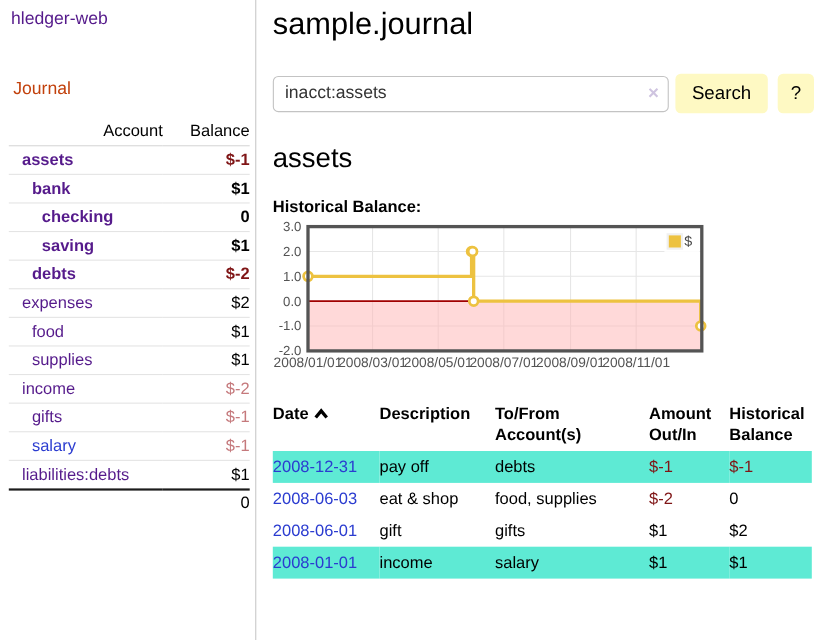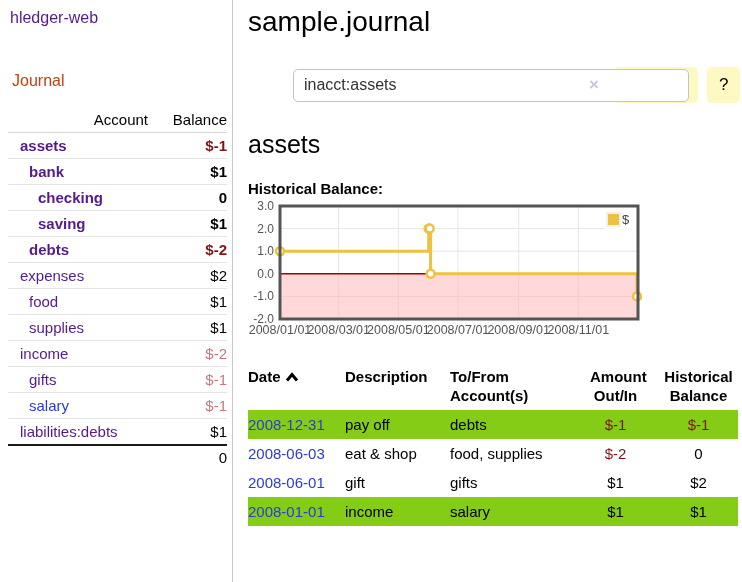--- a/index.html
+++ b/index.html
@@ -32,46 +32,46 @@
   td.bal.neg  { color:#7f1516; }
   td.bal.soft { color:#c5797c; }
   table.accounts tr.total td { border-bottom:none; border-top:2px solid #1c1c1c;
                                text-align:right; padding:3px 0; }
 
   
   .main { position:absolute; left:248px; top:0; width:494px; }
   h1.page-title { font-size:28px; font-weight:normal; margin:6px 0 17px 0; }
   .search-row { display:flex; align-items:center; margin-top:29px; }
   .search-wrap { position:relative; width:360px; }
-  .search-input { width:396px; height:33px; border:1px solid #c3c3c3; border-radius:5px;
+  .search-input { width:360px; height:33px; border:1px solid #c3c3c3; border-radius:5px;
                   font-size:16px; padding:0 26px 0 10px; color:#333;
-                  font-family:inherit; outline:none;margin-left:45px; }
+                  font-family:inherit; outline:none; }
   .clear-x { position:absolute; right:9px; top:6px; color:#cfc4e0; font-size:17px;
              font-weight:bold; cursor:pointer; }
   .btn { background:#fef9c3; border:none; border-radius:5px; font-size:17px;
          color:#000; font-family:inherit; cursor:pointer; }
   .search-btn { margin-left:6px; padding:8px 15px; }
   .help-btn { margin-left:9px; padding:8px 12px; }
 
   h2.account-heading { font-size:25px; font-weight:normal; margin:27px 0 0 0; }
   .chart-heading { font-weight:bold; font-size:15px; margin:21px 0 0 0; }
   svg.chart { display:block; margin-top:3px; }
   svg.chart text { font-family:"Liberation Sans","DejaVu Sans",sans-serif; }
 
   
   table.register { border-collapse:collapse; width:490px; margin-top:20px;
                    font-size:15px; table-layout:fixed; }
   table.register th { font-weight:bold; text-align:left; vertical-align:top;
                       padding:5px 8px 5px 0; white-space:pre-line; line-height:19px; }
   table.register td { vertical-align:top; padding:5px 8px 5px 0; line-height:19px; }
-  table.register th.num, table.register td.num { text-align:center; }
+  table.register th.num, table.register td.num { text-align:left; }
   th.amt, td.amt { padding-right:22px !important; }
   th.balc, td.balc { padding-right:4px !important; }
   td.accts { white-space:pre-line; }
-  tr.alt { background:#84cc16;border-radius:13px; }
+  tr.alt { background:#5eead4;border-radius:13px; }
   a.date-link { color:#2b3cd0; text-decoration:none; }
   td.neg { color:#7f1516; }
   .sort-icon { margin-left:4px; position:relative; top:0px; }
 </style>
 </head>
 <body>
 
 <div class="sidebar">
   <div class="app-title">hledger-web</div>
   <a class="journal-link" href="#">Journal</a>

